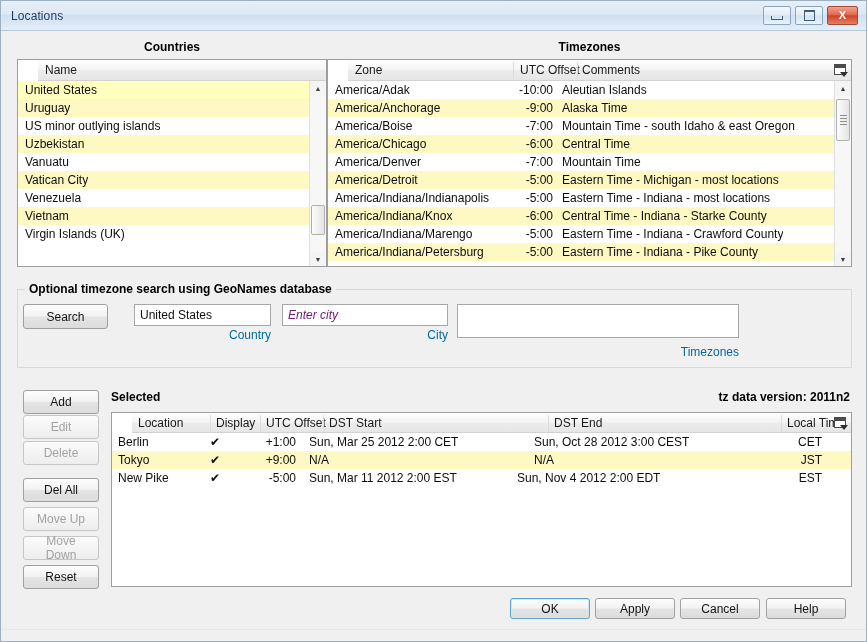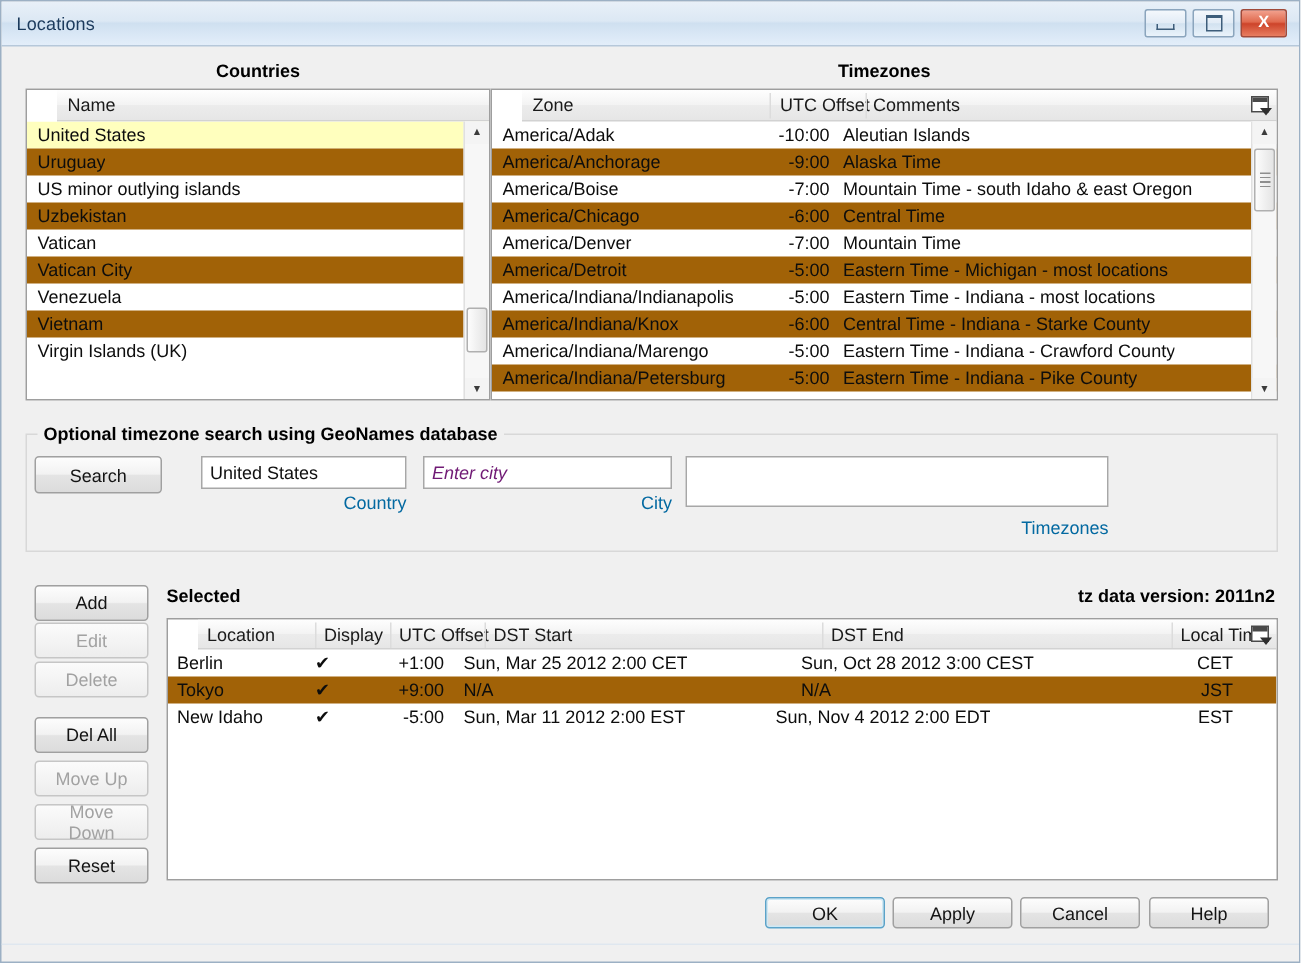--- a/index.html
+++ b/index.html
@@ -126,21 +126,21 @@
   .lb-body {
     position: relative;
     overflow: hidden;
   }
   .lb-row {
     position: relative;
     height: 18px;
     box-sizing: border-box;
     white-space: nowrap;
   }
-  .lb-row.alt { background: #a16207; }
+  .lb-row.alt { background: #fef9c3; }
   .lb-row.sel { background: #ffffbe; }
   .lb-row .cell {
     position: absolute;
     top: 2px;
     font-size: 12px;
     color: #0d0d0d;
     white-space: nowrap;
     overflow: hidden;
   }
 
@@ -370,21 +370,21 @@
         <div class="lb-row alt">
           <div class="cell" style="left: 7px;">Uruguay</div>
         </div>
         <div class="lb-row">
           <div class="cell" style="left: 7px;">US minor outlying islands</div>
         </div>
         <div class="lb-row alt">
           <div class="cell" style="left: 7px;">Uzbekistan</div>
         </div>
         <div class="lb-row">
-          <div class="cell" style="left: 7px;">Vatican</div>
+          <div class="cell" style="left: 7px;">Vanuatu</div>
         </div>
         <div class="lb-row alt">
           <div class="cell" style="left: 7px;">Vatican City</div>
         </div>
         <div class="lb-row">
           <div class="cell" style="left: 7px;">Venezuela</div>
         </div>
         <div class="lb-row alt">
           <div class="cell" style="left: 7px;">Vietnam</div>
         </div>
@@ -522,21 +522,21 @@
         </div>
         <div class="lb-row alt">
           <div class="cell" style="left: 6px;">Tokyo</div>
           <div class="cell" style="left: 78px; width: 50px; text-align: center;">✔</div>
           <div class="cell" style="left: 128px; width: 56px; text-align: right;">+9:00</div>
           <div class="cell" style="left: 197px;">N/A</div>
           <div class="cell" style="left: 422px;">N/A</div>
           <div class="cell" style="left: 630px; width: 80px; text-align: right;">JST</div>
         </div>
         <div class="lb-row">
-          <div class="cell" style="left: 6px;">New Idaho</div>
+          <div class="cell" style="left: 6px;">New Pike</div>
           <div class="cell" style="left: 78px; width: 50px; text-align: center;">✔</div>
           <div class="cell" style="left: 128px; width: 56px; text-align: right;">-5:00</div>
           <div class="cell" style="left: 197px;">Sun, Mar 11 2012 2:00 EST</div>
           <div class="cell" style="left: 405px;">Sun, Nov 4 2012 2:00 EDT</div>
           <div class="cell" style="left: 630px; width: 80px; text-align: right;">EST</div>
         </div>
       </div>
   </div>
 
   <div id="dialog-buttons">

